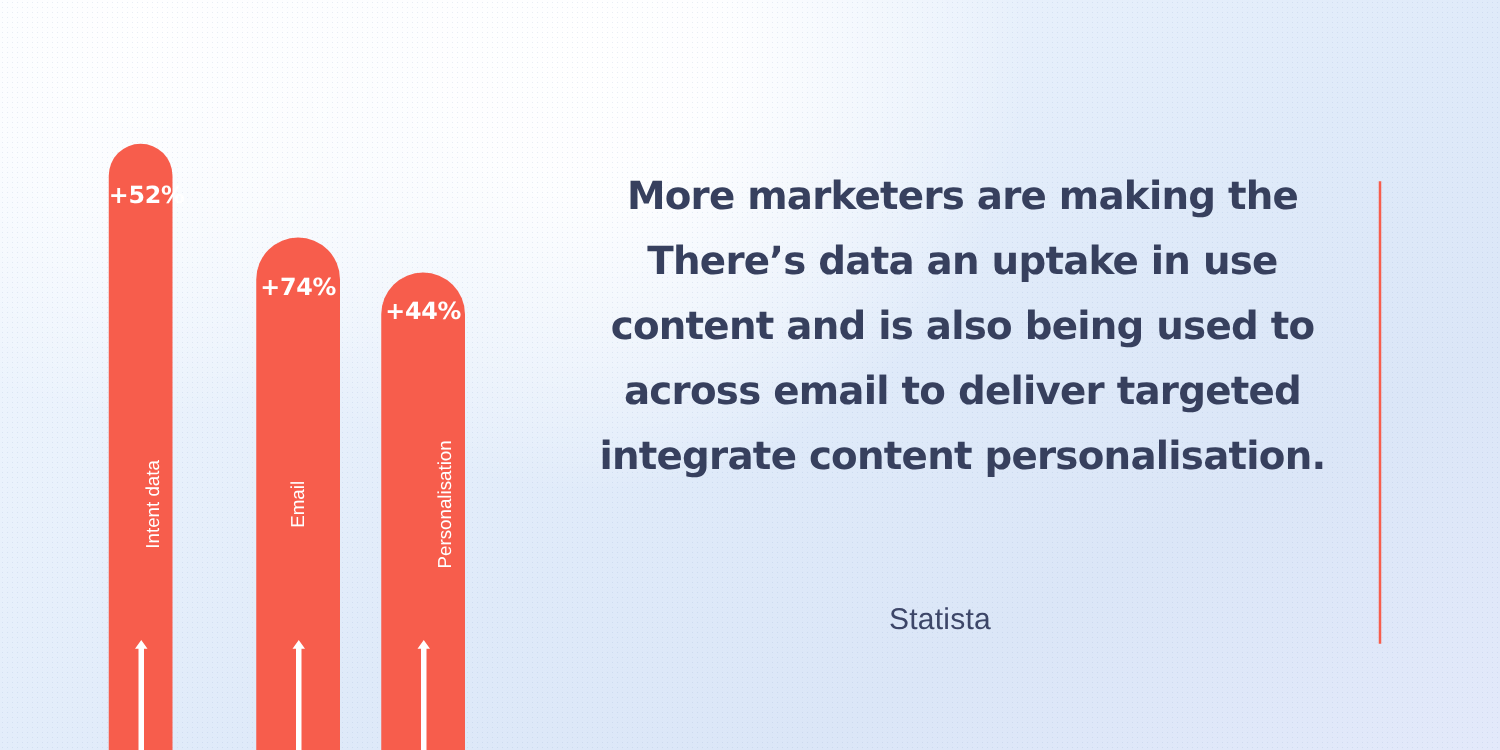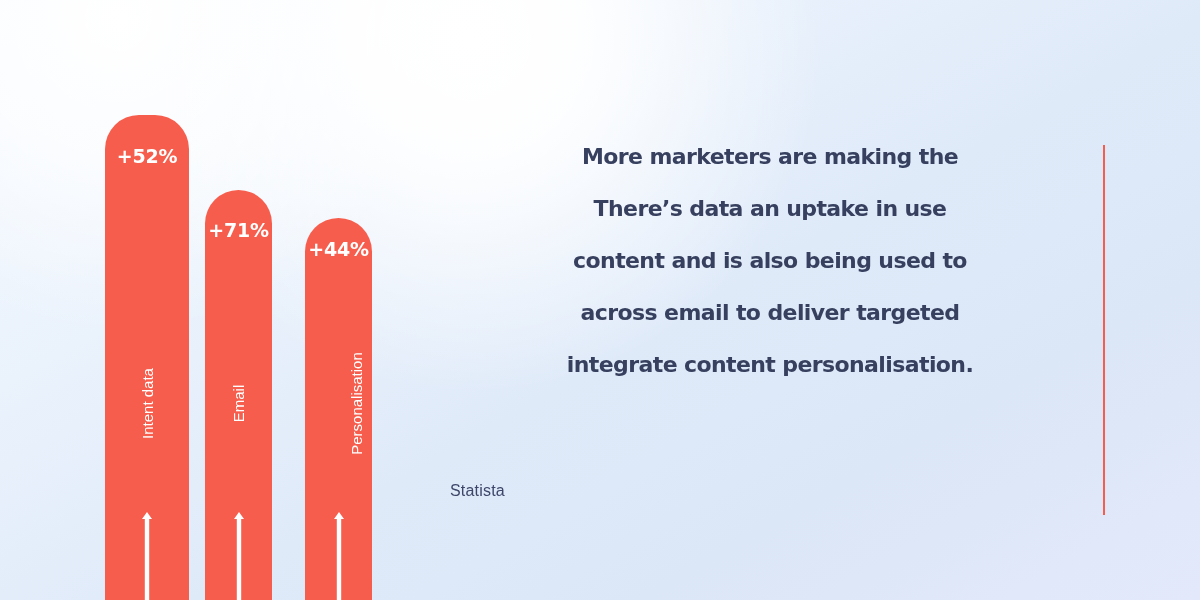--- a/index.html
+++ b/index.html
@@ -106,37 +106,37 @@
 
   #quote {
     position: absolute;
     left: 20px;
     top: 131px;
     width: 640px;
     text-align: center;
     color: #37405e;
     font-family: "DejaVu Sans", sans-serif;
     font-weight: bold;
-    font-size: 22px;
+    font-size: 31px;
     line-height: 52px;
     letter-spacing: -0.6px;
   }
   #quote .qline { display: block; }
 
   #source {
     position: absolute;
     left: 20px;
     top: 482px;
     width: 640px;
-    text-align: left;
+    text-align: center;
     padding-right: 36px;
     box-sizing: border-box;
     color: #3d4668;
     font-family: "Liberation Sans", sans-serif;
-    font-size: 16px;
+    font-size: 24px;
     letter-spacing: 0.2px;
   }
 
   #accent-rule {
     position: absolute;
     left: 1103px;
     top: 145px;
     width: 2px;
     height: 370px;
     background: #f75d4c;
@@ -144,36 +144,36 @@
 </style>
 </head>
 <body>
 
 <div id="infographic">
 
   <div id="texture"></div>
 
   <div id="chart">
 
-    <div class="bar-group" style="left:105px; width:84px; height:485px;">
+    <div class="bar-group" style="left:87px; width:51px; height:485px;">
       <div class="bar" style="height:485px;"></div>
       <div class="bar-pct" style="top:30px;">+52%</div>
       <div class="bar-cat" style="top:280px;">
         <span>Intent data</span>
       </div>
       <div class="bar-arrow" style="top:395px; height:90px;">
         <svg width="14" height="90" viewBox="0 0 14 90" xmlns="http://www.w3.org/2000/svg">
           <path d="M7 2 L12 9 H9.2 V90 H4.8 V9 H2 Z" fill="#ffffff"></path>
         </svg>
       </div>
     </div>
 
     <div class="bar-group" style="left:205px; width:67px; height:410px;">
       <div class="bar" style="height:410px;"></div>
-      <div class="bar-pct" style="top:29px;">+71%</div>
+      <div class="bar-pct" style="top:29px;">+74%</div>
       <div class="bar-cat" style="top:205px;">
         <span>Email</span>
       </div>
       <div class="bar-arrow" style="top:320px; height:90px;">
         <svg width="14" height="90" viewBox="0 0 14 90" xmlns="http://www.w3.org/2000/svg">
           <path d="M7 2 L12 9 H9.2 V90 H4.8 V9 H2 Z" fill="#ffffff"></path>
         </svg>
       </div>
     </div>
 

